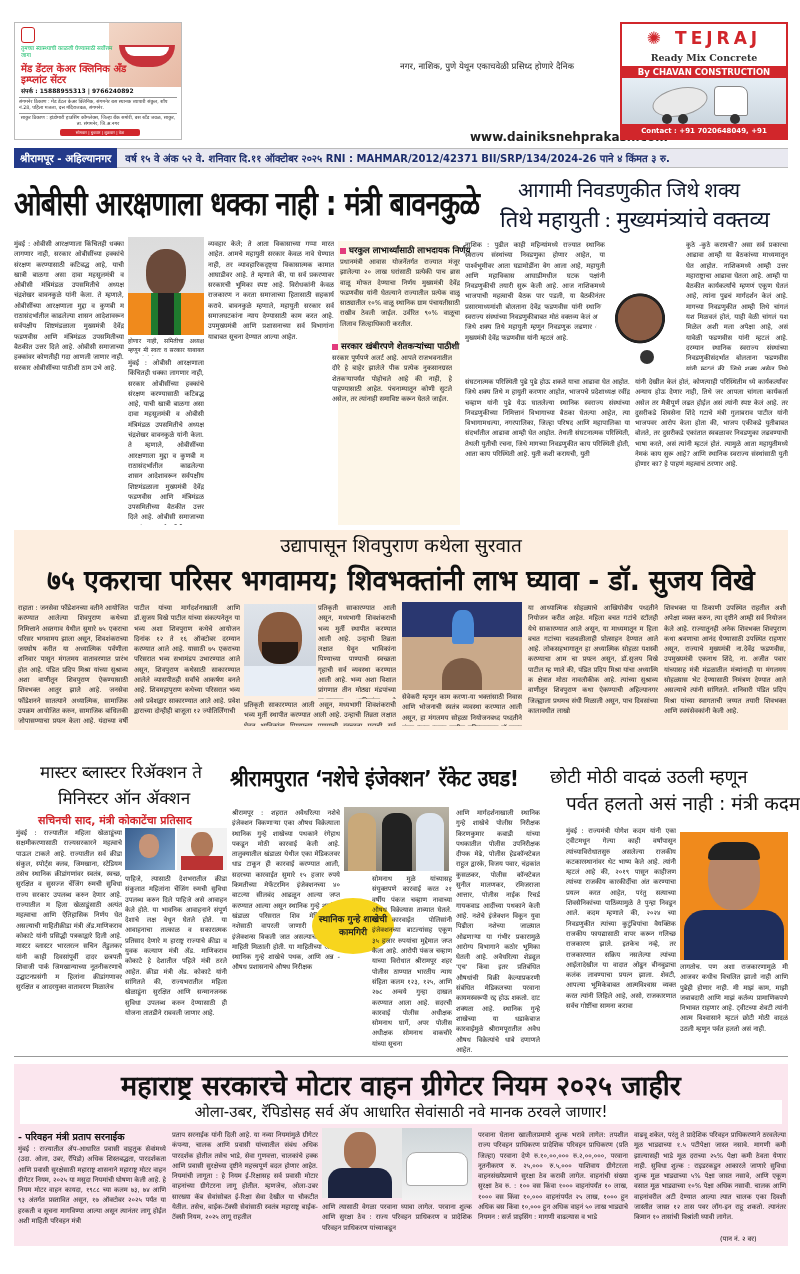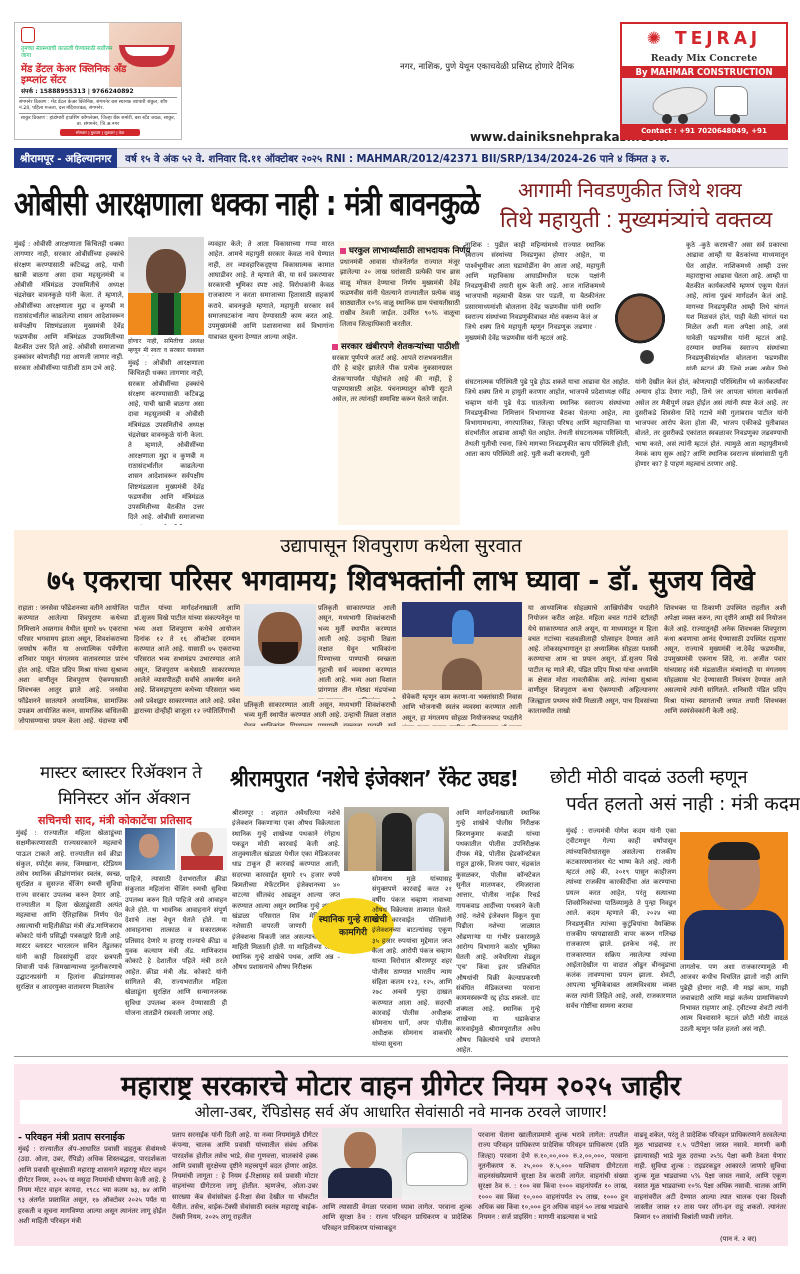--- a/index.html
+++ b/index.html
@@ -26,21 +26,21 @@
 .ad-tejraj .by{position:absolute;left:0;top:42px;width:100%;height:12px;background:#d1262b;color:#fff;font-weight:bold;font-size:8.5px;text-align:center;line-height:12px}
 .ad-tejraj .truck{position:absolute;left:0;top:54px;width:100%;height:50px;background:linear-gradient(#e6eef5,#c9d3dc)}
 .ad-tejraj .drum{position:absolute;left:30px;top:10px;width:56px;height:28px;border-radius:50%;background:#e9e9e9;border:1px solid #999;transform:rotate(-12deg)}
 .ad-tejraj .cab{position:absolute;left:92px;top:8px;width:34px;height:30px;background:#fff;border:1px solid #888;border-radius:4px 8px 2px 2px}
 .ad-tejraj .wheel{position:absolute;top:36px;width:10px;height:10px;border-radius:50%;background:#333}
 .ad-tejraj .contact{position:absolute;left:0;bottom:0;width:100%;height:14px;background:#d1262b;color:#fff;font-weight:bold;font-size:7px;text-align:center;line-height:14px}
 .infobar{left:14px;top:148px;width:774px;height:20px;background:#e9e9f1;display:flex;align-items:center;border-top:1px solid #bbb;border-bottom:1px solid #bbb}
 .infobar .loc{background:#233a8a;color:#fff;font-weight:bold;font-size:10.5px;padding:0 6px;height:20px;line-height:20px;white-space:nowrap}
 .infobar .meta{font-size:10px;font-weight:bold;color:#1c2d6b;padding-left:8px;white-space:nowrap}
 .h1-obc{left:14px;top:180px;font-size:33px;font-weight:bold;font-family:"DejaVu Sans",sans-serif;transform:scaleX(0.82);transform-origin:left;white-space:nowrap;letter-spacing:-1px}
-.h2-mahayuti{left:518px;top:176px;font-size:20px;color:#7f1d1d;white-space:nowrap;font-family:Liberation Sans, sans-serif}
+.h2-mahayuti{left:518px;top:176px;font-size:20px;color:#0f172a;white-space:nowrap;font-family:Liberation Serif, serif}
 .h2-mahayuti.l2{left:500px;top:203px;font-size:22px}
 .txt{font-size:6.7px;line-height:10.3px;color:#222;text-align:justify;overflow:hidden}
 .photo{background:#888;overflow:hidden}
 .photo-bawan{left:128px;top:237px;width:76px;height:98px;background:linear-gradient(#dcdcdc,#e6e6e6)}
 .photo-bawan .face{position:absolute;left:18px;top:12px;width:40px;height:48px;border-radius:45%;background:#6b4a3a}
 .photo-bawan .scarf{position:absolute;left:0;top:56px;width:76px;height:42px;background:linear-gradient(90deg,#f08a1c 0 30%,#1f7a2e 30% 40%,#222 40% 60%,#1f7a2e 60% 70%,#f08a1c 70%)}
 .box-yellow{left:338px;top:241px;width:122px;height:284px;background:#fdf6e8}
 .bullet-h{font-size:9.5px;font-weight:bold;color:#111;line-height:13px;white-space:nowrap}
 .bullet-h:before{content:"";display:inline-block;width:6px;height:6px;background:#e23b7d;margin-right:3px;vertical-align:middle}
 .photo-fadnavis{left:596px;top:280px;width:88px;height:96px;border-radius:50% 50% 0 0;background:radial-gradient(circle at 50% 40%,#8a5c44 0 30%,#222 31% 34%,#fff 35%)}
@@ -102,21 +102,21 @@
 </div>
 
 <div class="abs masthead">
   <div class="tagline">नगर, नाशिक, पुणे येथून एकाचवेळी प्रसिध्द होणारे दैनिक</div>
   <div class="website">www.dainiksnehprakash.com</div>
 </div>
 
 <div class="abs ad-tejraj">
   <div class="brand"><span>✺ </span><span>TEJRAJ</span></div>
   <div class="sub">Ready Mix Concrete</div>
-  <div class="by">By MAHMAR CONSTRUCTION</div>
+  <div class="by">By CHAVAN CONSTRUCTION</div>
   <div class="truck">
     <div class="drum"></div>
       <div class="cab"></div>
     <div class="wheel" style="left:40px"></div>
       <div class="wheel" style="left:56px"></div>
       <div class="wheel" style="left:108px"></div>
   </div>
   <div class="contact">Contact : +91 7020648049, +91 8805325932</div>
 </div>
 

